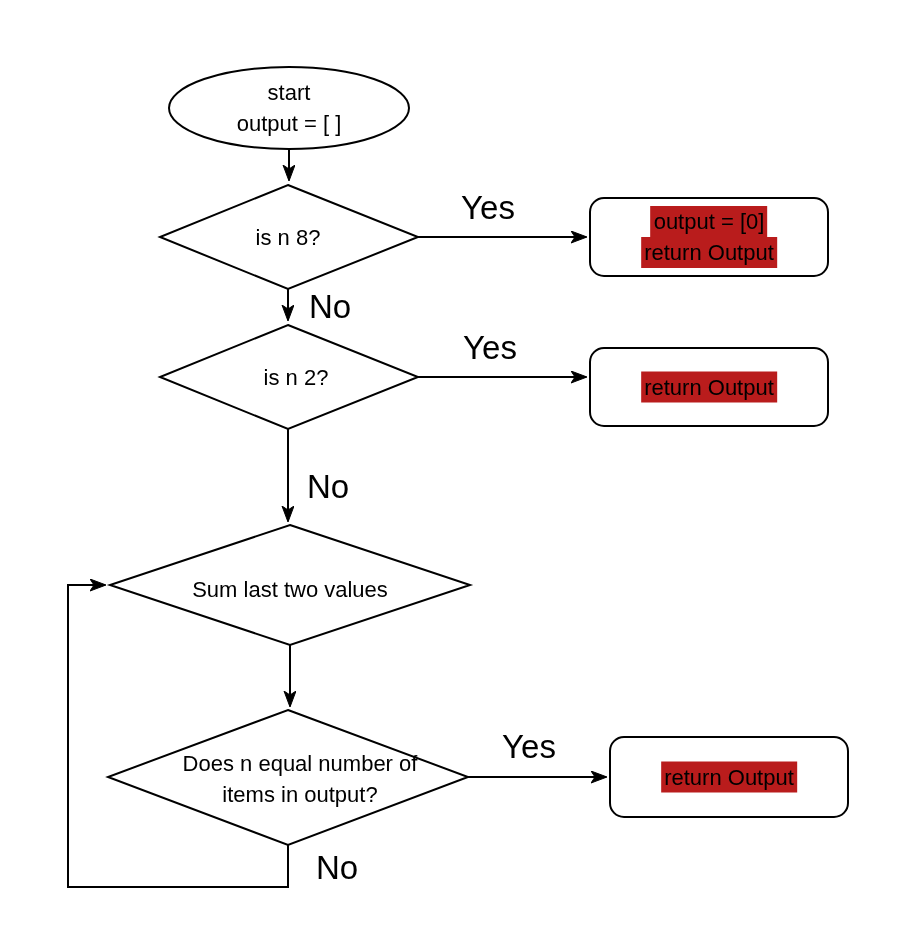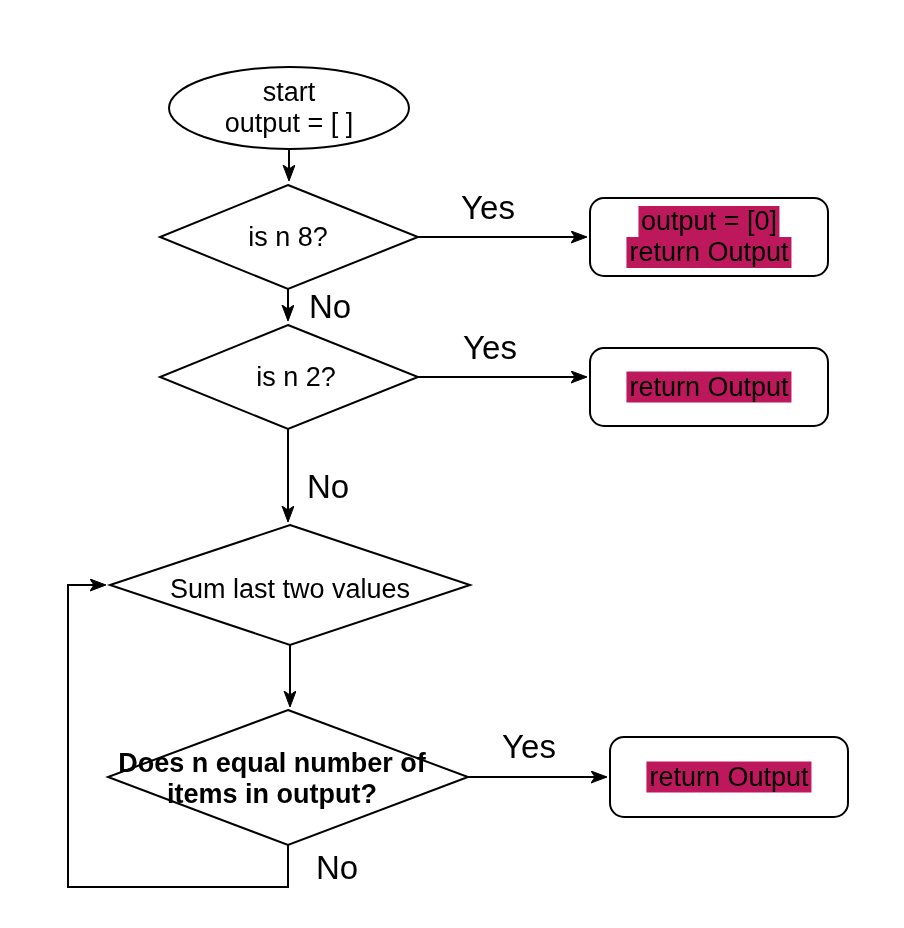--- a/index.html
+++ b/index.html
@@ -28,33 +28,33 @@
   }
   .edge {
     fill: none;
     stroke: #000000;
     stroke-width: 2;
   }
   .txt {
     position: absolute;
     transform: translate(-50%, -50%);
     text-align: center;
-    font-size: 27px;
+    font-size: 22px;
     line-height: 31px;
     white-space: nowrap;
   }
   .edge-label {
     position: absolute;
     transform: translate(-50%, -50%);
     font-size: 33px;
     line-height: 28px;
     white-space: nowrap;
   }
   .proc .line {
-    background: #be185d;
+    background: #b91c1c;
     padding: 0 3px;
     display: inline-block;
   }
 </style>
 </head>
 <body>
 
 <div class="canvas">
 
   <svg width="904" height="928" viewBox="0 0 904 928">
@@ -102,21 +102,21 @@
   </div>
 
   <div class="txt proc" style="left:709px; top:387px;">
     <div><span class="line">return Output</span></div>
   </div>
 
   <div class="txt" style="left:290px; top:589px;">
     <div class="line">Sum last two values</div>
   </div>
 
-  <div class="txt" style="left:272px; top:779px;font-weight:bold;">
+  <div class="txt" style="left:300px; top:779px;">
     <div class="line">Does n equal number of</div>
     <div class="line">items in output?</div>
   </div>
 
   <div class="txt proc" style="left:729px; top:777px;">
     <div><span class="line">return Output</span></div>
   </div>
 
   <div class="edge-label" style="left:488px; top:208px;">Yes</div>
   <div class="edge-label" style="left:330px; top:307px;">No</div>

